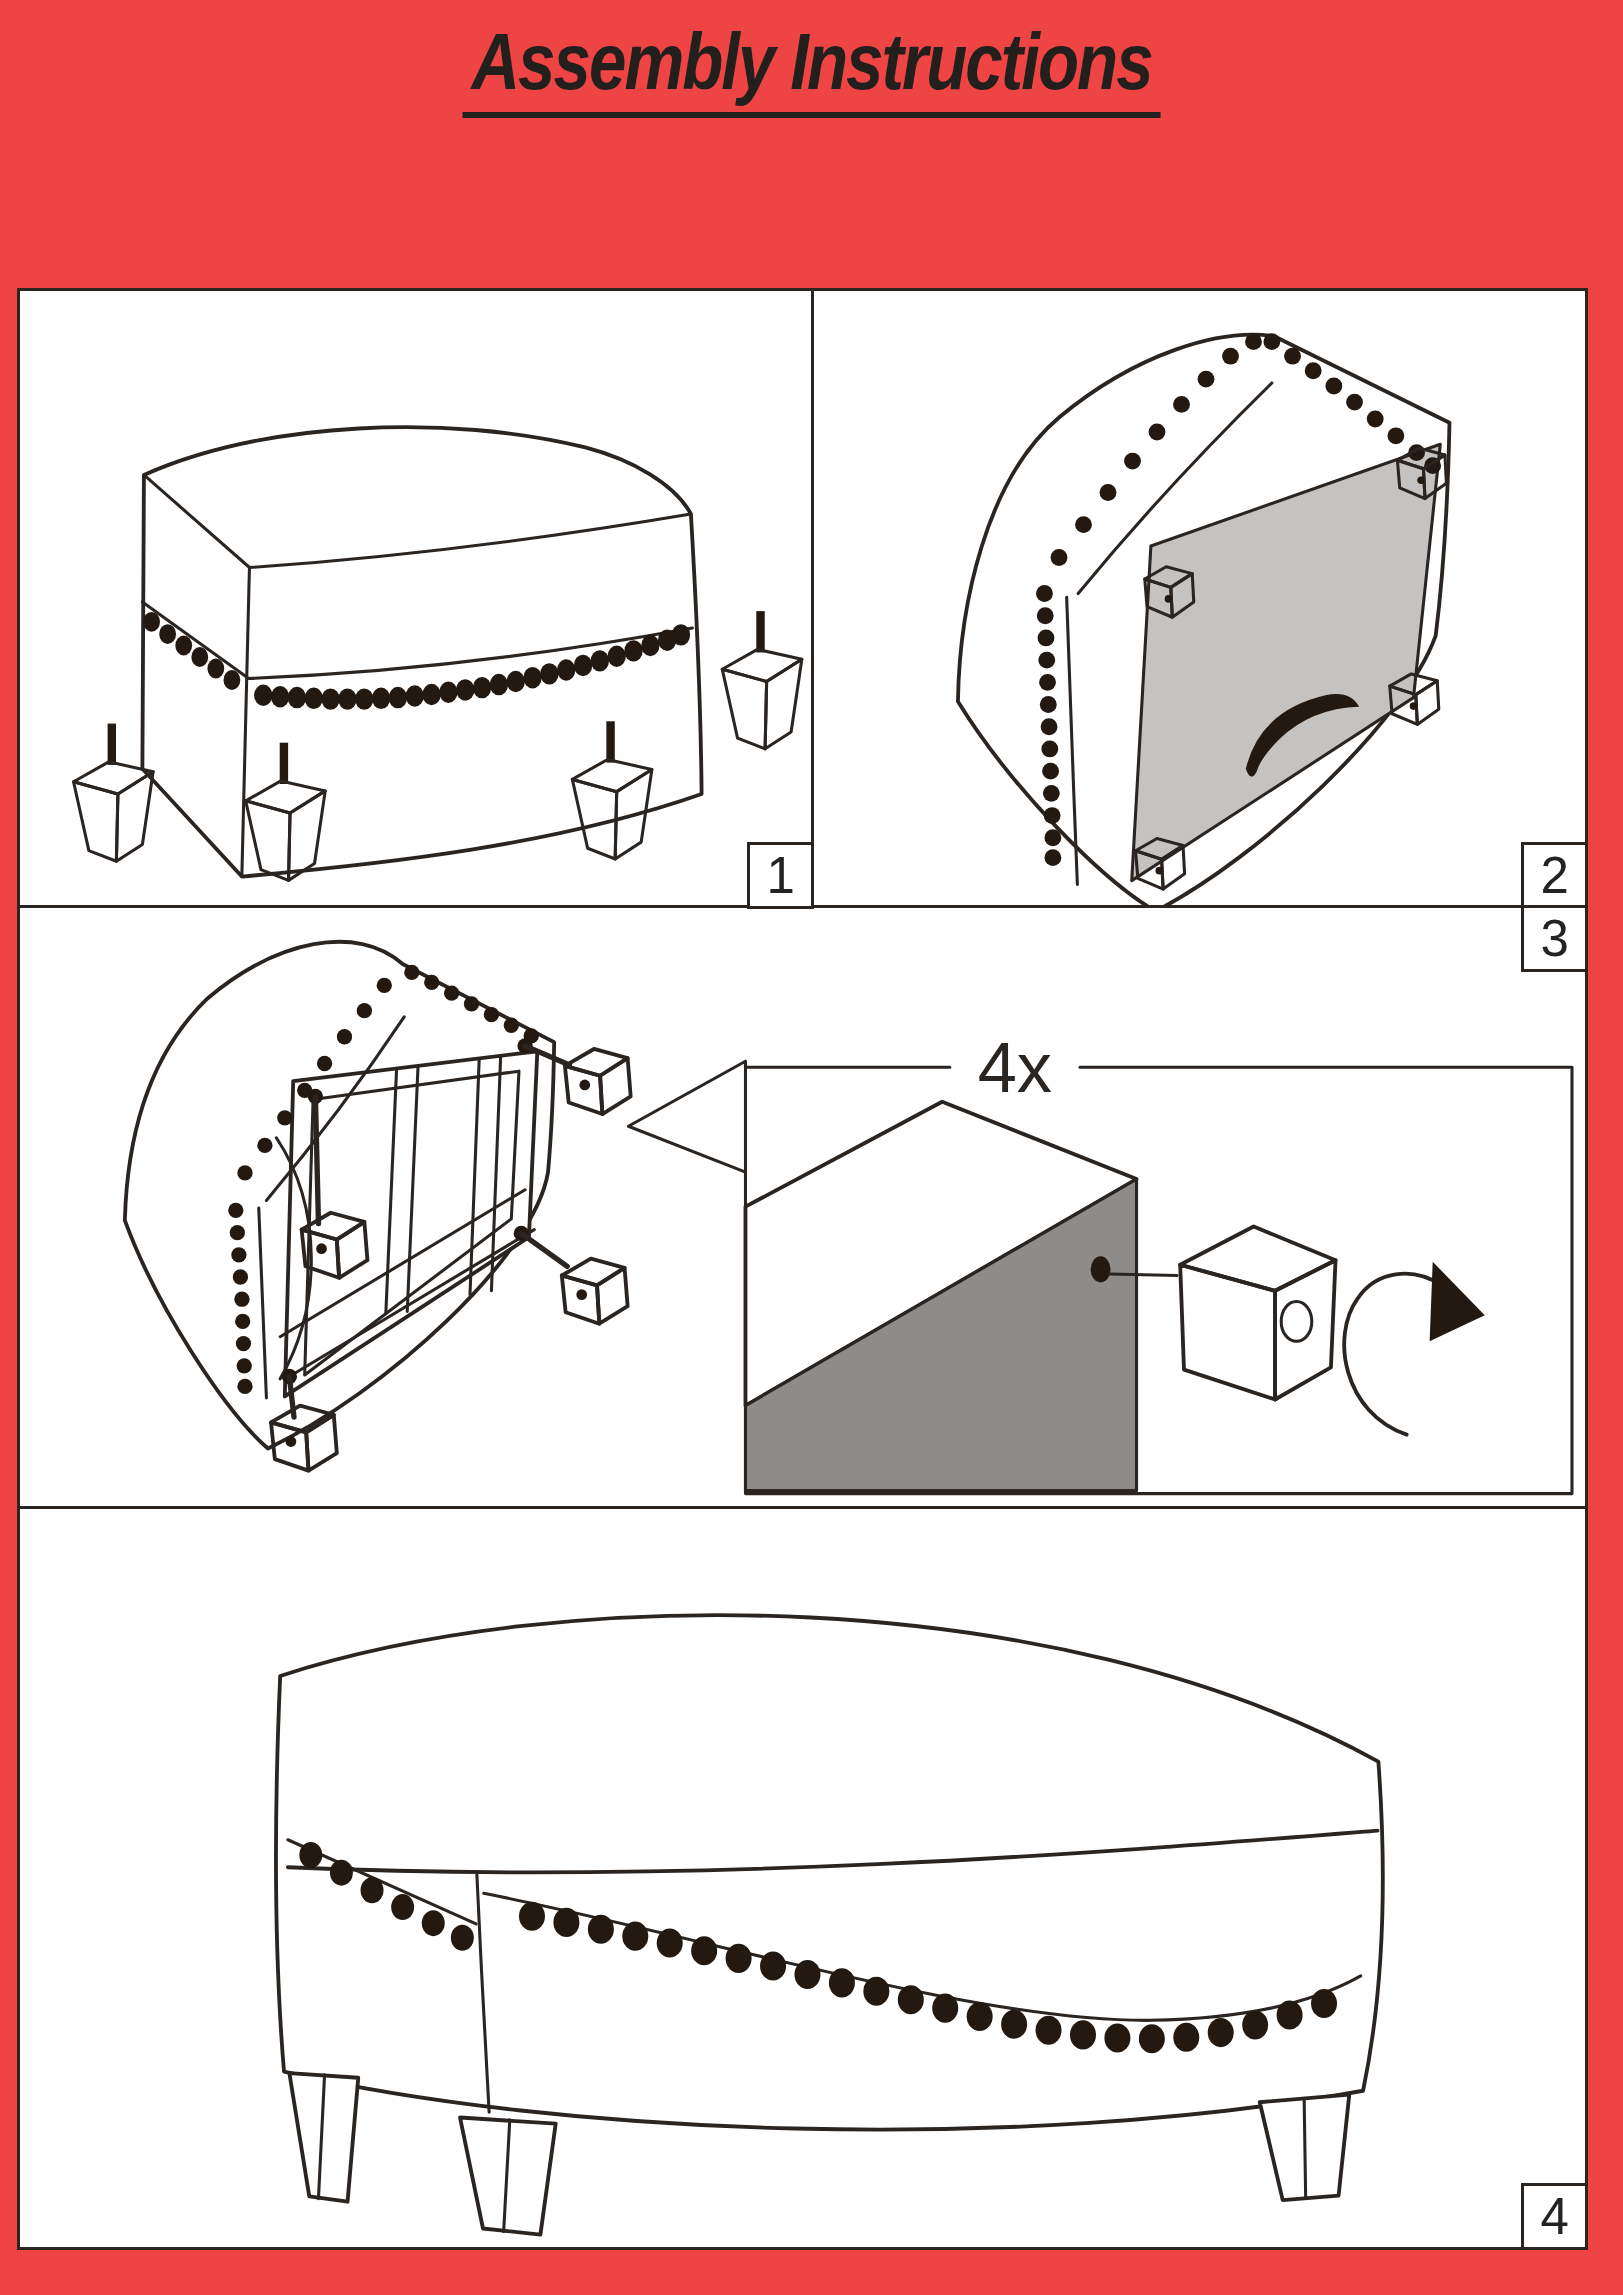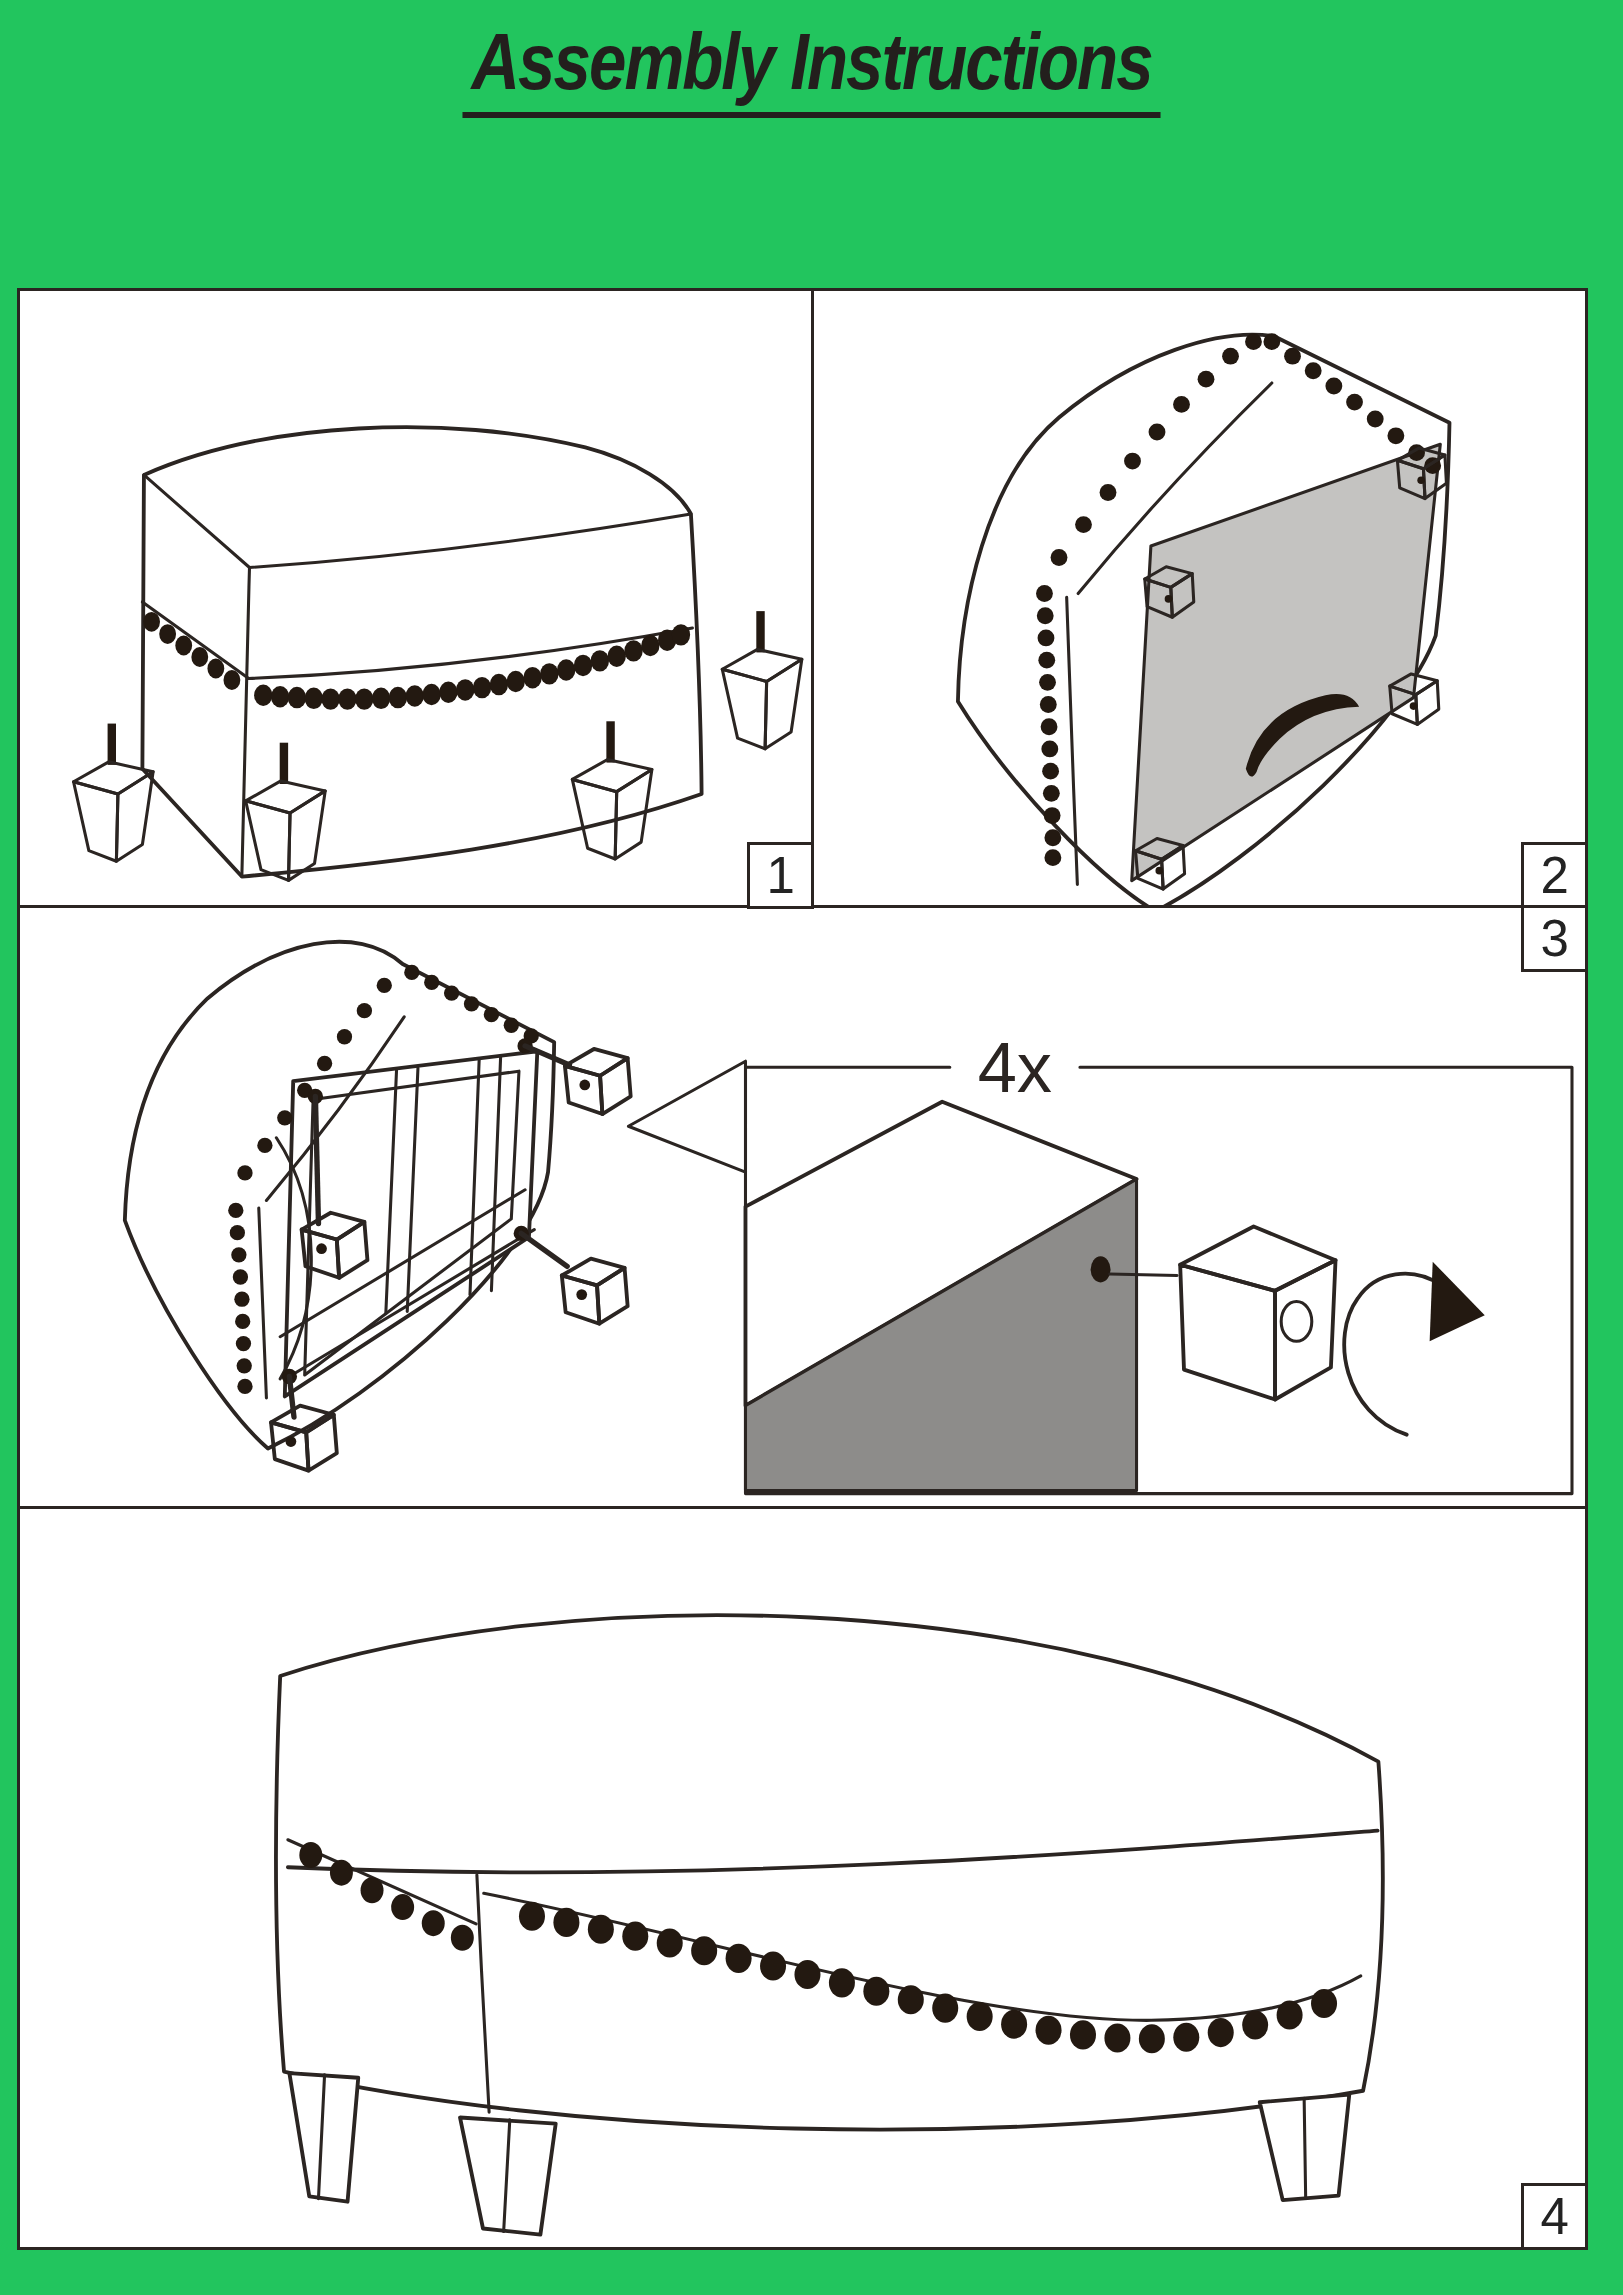--- a/index.html
+++ b/index.html
@@ -1,17 +1,17 @@
 <!DOCTYPE html>
 <html style="font-size:12.2px"><head>
 <meta charset="utf-8">
 <style>
   html,body{margin:0;padding:0;background:#e8e8e8;}
   .page{
-    position:relative;width:1624px;height:2295px;background:#22c55e;
+    position:relative;width:1624px;height:2295px;background:#ef4444;
     font-family:"Liberation Sans",sans-serif;color:#2b2522;overflow:hidden;
   }
   .title-wrap{position:absolute;top:20px;left:0;width:100%;text-align:center;}
   .title-wrap h1{
     display:inline-block;margin:0;
     font-family:"Liberation Sans",sans-serif;
     font-style:italic;font-weight:700;font-size:80px;line-height:1.05;
     letter-spacing:-2.3px;color:#231f1d;
     padding:0 10.7px 7.7px 10.7px;border-bottom:6.1px solid #231f1d;
     transform:scaleX(.84);transform-origin:center;

